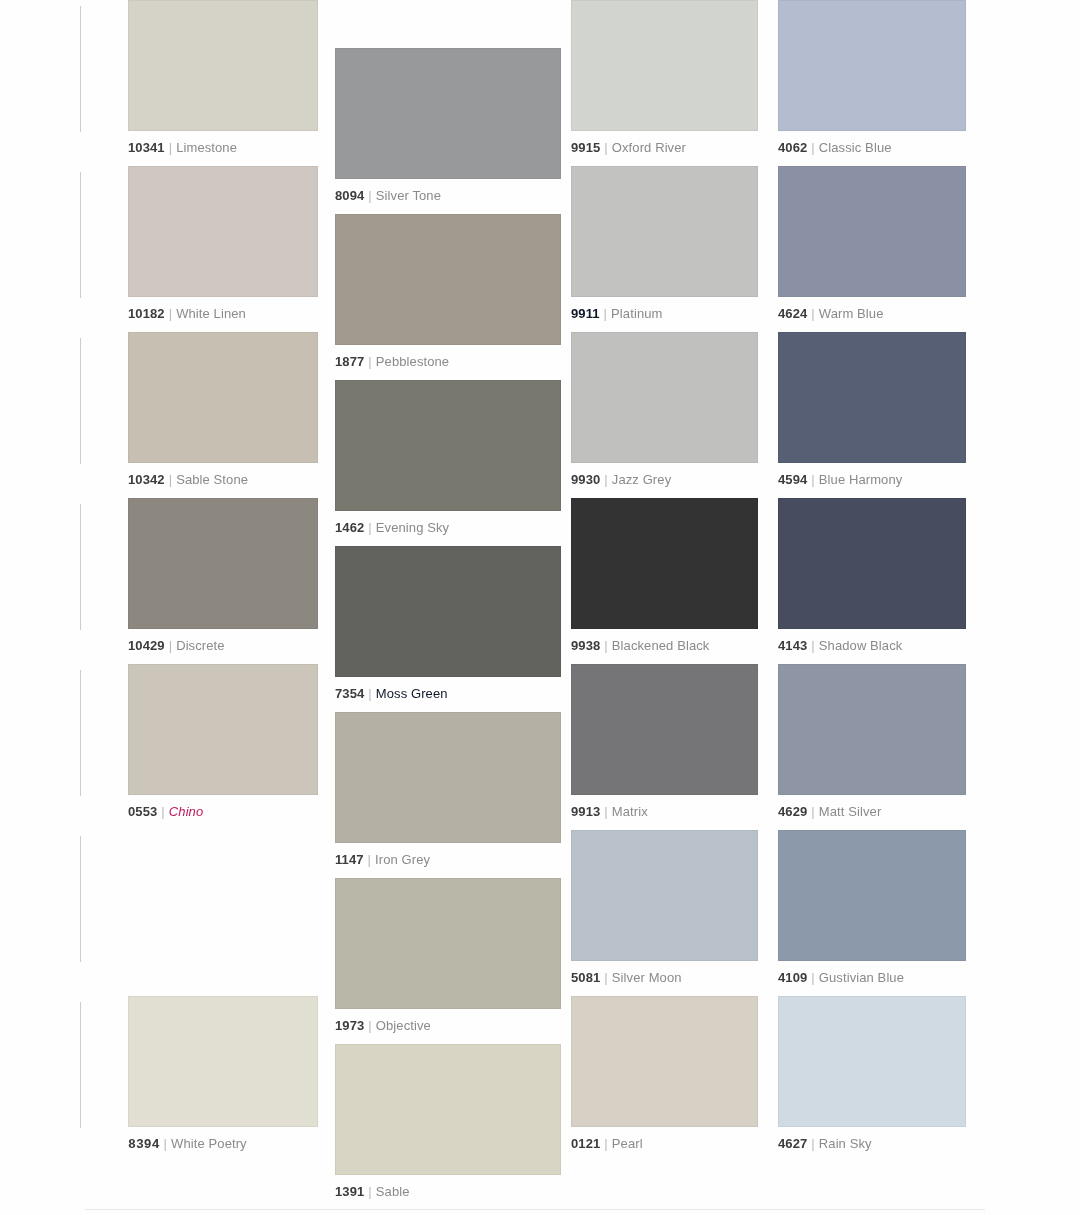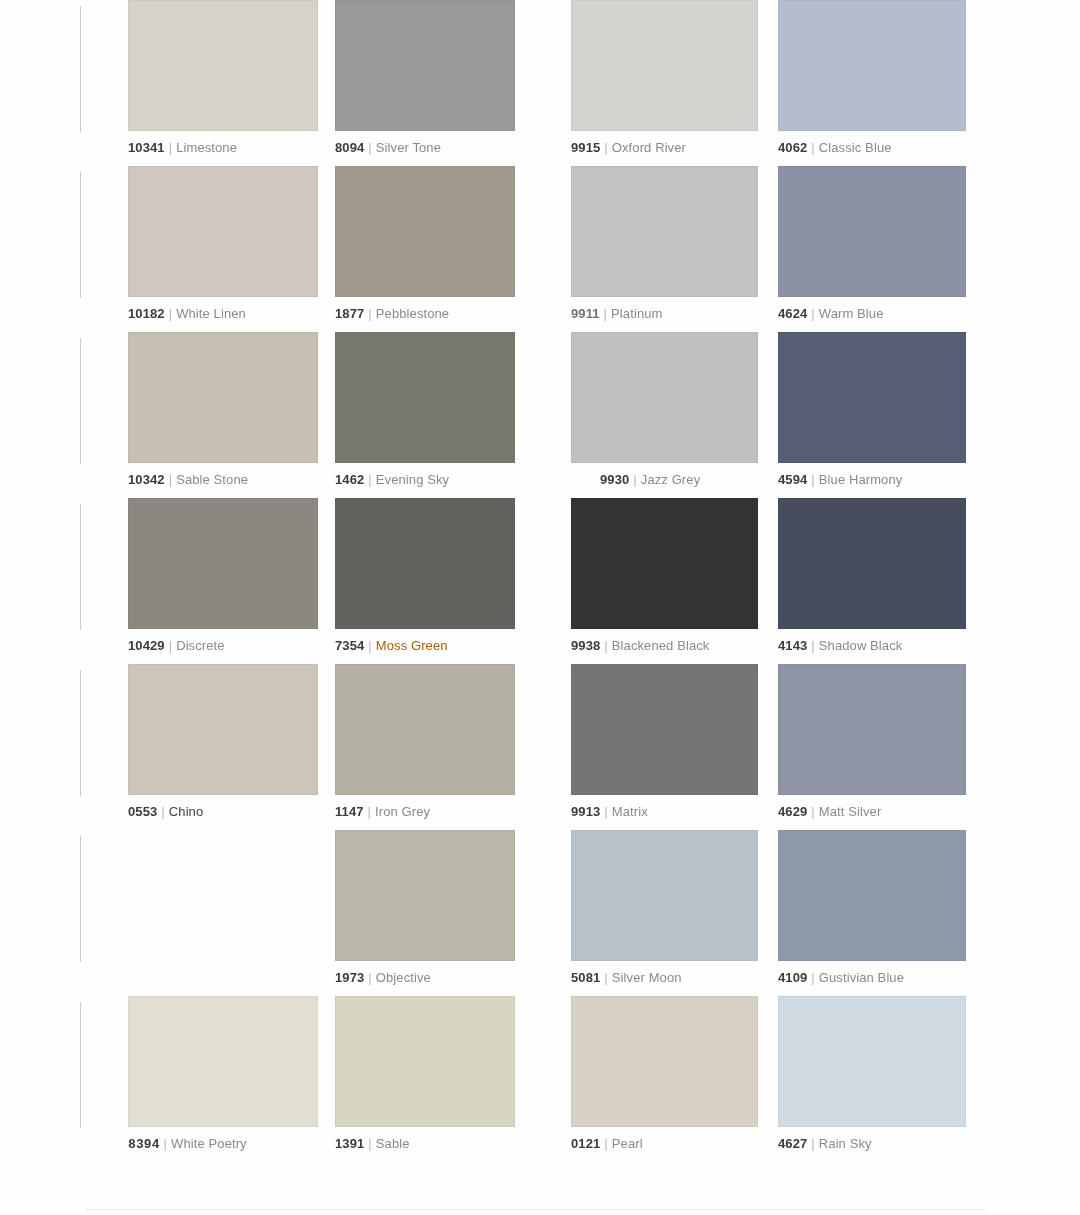--- a/index.html
+++ b/index.html
@@ -48,21 +48,21 @@
     background: #cfcdc6;
   }
 
   .swatch-cell {
     position: absolute;
     top: 0;
   }
 
   
   .col-1 { left: 128px; width: 190px; }
-  .col-2 { left: 335px; width: 180px; }
+  .col-2 { left: 335px; width: 226px; margin-top: 48px; }
   .col-3 { left: 571px; width: 187px; }
   .col-4 { left: 778px; width: 188px; }
 
   .swatch-chip {
     width: 100%;
     height: 131px;
     box-sizing: border-box;
     box-shadow: 0 0 0 1px rgba(0,0,0,0.045) inset;
   }
 
@@ -145,21 +145,21 @@
       </div>
       <div class="swatch-cell col-2">
         <div class="swatch-chip" style="background-color: rgb(160, 154, 143);"></div>
         <div class="swatch-caption">
           <span class="swatch-code" style="color: rgb(60, 60, 60);">1877</span><span class="swatch-sep" style="color: rgb(185, 185, 185);">|</span><span class="swatch-name" style="color: rgb(138, 138, 138);">Pebblestone</span>
         </div>
       </div>
       <div class="swatch-cell col-3">
         <div class="swatch-chip" style="background-color: rgb(194, 194, 193);"></div>
         <div class="swatch-caption">
-          <span class="swatch-code" style="color: #737373;">9911</span><span class="swatch-sep" style="color: rgb(185, 185, 185);">|</span><span class="swatch-name" style="color: rgb(138, 138, 138);">Platinum</span>
+          <span class="swatch-code" style="color: #0f172a;">9911</span><span class="swatch-sep" style="color: rgb(185, 185, 185);">|</span><span class="swatch-name" style="color: rgb(138, 138, 138);">Platinum</span>
         </div>
       </div>
       <div class="swatch-cell col-4">
         <div class="swatch-chip" style="background-color: rgb(139, 145, 165);"></div>
         <div class="swatch-caption">
           <span class="swatch-code" style="color: rgb(60, 60, 60);">4624</span><span class="swatch-sep" style="color: rgb(185, 185, 185);">|</span><span class="swatch-name" style="color: rgb(138, 138, 138);">Warm Blue</span>
         </div>
       </div>
     </div>
 
@@ -173,21 +173,21 @@
       </div>
       <div class="swatch-cell col-2">
         <div class="swatch-chip" style="background-color: rgb(121, 120, 111);"></div>
         <div class="swatch-caption">
           <span class="swatch-code" style="color: rgb(60, 60, 60);">1462</span><span class="swatch-sep" style="color: rgb(185, 185, 185);">|</span><span class="swatch-name" style="color: rgb(138, 138, 138);">Evening Sky</span>
         </div>
       </div>
       <div class="swatch-cell col-3">
         <div class="swatch-chip" style="background-color: rgb(192, 192, 191);"></div>
         <div class="swatch-caption">
-          <span class="swatch-code" style="color: rgb(60, 60, 60); margin-left: 29px;">9930</span><span class="swatch-sep" style="color: rgb(185, 185, 185);">|</span><span class="swatch-name" style="color: rgb(138, 138, 138);">Jazz Grey</span>
+          <span class="swatch-code" style="color: rgb(60, 60, 60);">9930</span><span class="swatch-sep" style="color: rgb(185, 185, 185);">|</span><span class="swatch-name" style="color: rgb(138, 138, 138);">Jazz Grey</span>
         </div>
       </div>
       <div class="swatch-cell col-4">
         <div class="swatch-chip" style="background-color: rgb(86, 95, 115);"></div>
         <div class="swatch-caption">
           <span class="swatch-code" style="color: rgb(60, 60, 60);">4594</span><span class="swatch-sep" style="color: rgb(185, 185, 185);">|</span><span class="swatch-name" style="color: rgb(138, 138, 138);">Blue Harmony</span>
         </div>
       </div>
     </div>
 
@@ -195,21 +195,21 @@
       <div class="row-marker" style="background-color: rgb(207, 205, 198);"></div>
       <div class="swatch-cell col-1">
         <div class="swatch-chip" style="background-color: rgb(141, 136, 127);"></div>
         <div class="swatch-caption">
           <span class="swatch-code" style="color: rgb(60, 60, 60);">10429</span><span class="swatch-sep" style="color: rgb(185, 185, 185);">|</span><span class="swatch-name" style="color: rgb(138, 138, 138);">Discrete</span>
         </div>
       </div>
       <div class="swatch-cell col-2">
         <div class="swatch-chip" style="background-color: rgb(98, 99, 95);"></div>
         <div class="swatch-caption">
-          <span class="swatch-code" style="color: rgb(60, 60, 60);">7354</span><span class="swatch-sep" style="color: rgb(185, 185, 185);">|</span><span class="swatch-name" style="color: #a16207;">Moss Green</span>
+          <span class="swatch-code" style="color: rgb(60, 60, 60);">7354</span><span class="swatch-sep" style="color: rgb(185, 185, 185);">|</span><span class="swatch-name" style="color: #0f172a;">Moss Green</span>
         </div>
       </div>
       <div class="swatch-cell col-3">
         <div class="swatch-chip" style="background-color: rgb(51, 51, 51);"></div>
         <div class="swatch-caption">
           <span class="swatch-code" style="color: rgb(60, 60, 60);">9938</span><span class="swatch-sep" style="color: rgb(185, 185, 185);">|</span><span class="swatch-name" style="color: rgb(138, 138, 138);">Blackened Black</span>
         </div>
       </div>
       <div class="swatch-cell col-4">
         <div class="swatch-chip" style="background-color: rgb(71, 76, 94);"></div>
@@ -217,21 +217,21 @@
           <span class="swatch-code" style="color: rgb(60, 60, 60);">4143</span><span class="swatch-sep" style="color: rgb(185, 185, 185);">|</span><span class="swatch-name" style="color: rgb(138, 138, 138);">Shadow Black</span>
         </div>
       </div>
     </div>
 
     <div class="swatch-row">
       <div class="row-marker" style="background-color: rgb(207, 205, 198);"></div>
       <div class="swatch-cell col-1">
         <div class="swatch-chip" style="background-color: rgb(203, 198, 185);"></div>
         <div class="swatch-caption">
-          <span class="swatch-code" style="color: rgb(60, 60, 60);">0553</span><span class="swatch-sep" style="color: rgb(185, 185, 185);">|</span><span class="swatch-name" style="color: #404040;">Chino</span>
+          <span class="swatch-code" style="color: rgb(60, 60, 60);">0553</span><span class="swatch-sep" style="color: rgb(185, 185, 185);">|</span><span class="swatch-name" style="color: #be185d; font-style: italic;">Chino</span>
         </div>
       </div>
       <div class="swatch-cell col-2">
         <div class="swatch-chip" style="background-color: rgb(180, 176, 164);"></div>
         <div class="swatch-caption">
           <span class="swatch-code" style="color: rgb(60, 60, 60);">1147</span><span class="swatch-sep" style="color: rgb(185, 185, 185);">|</span><span class="swatch-name" style="color: rgb(138, 138, 138);">Iron Grey</span>
         </div>
       </div>
       <div class="swatch-cell col-3">
         <div class="swatch-chip" style="background-color: rgb(117, 117, 119);"></div>

